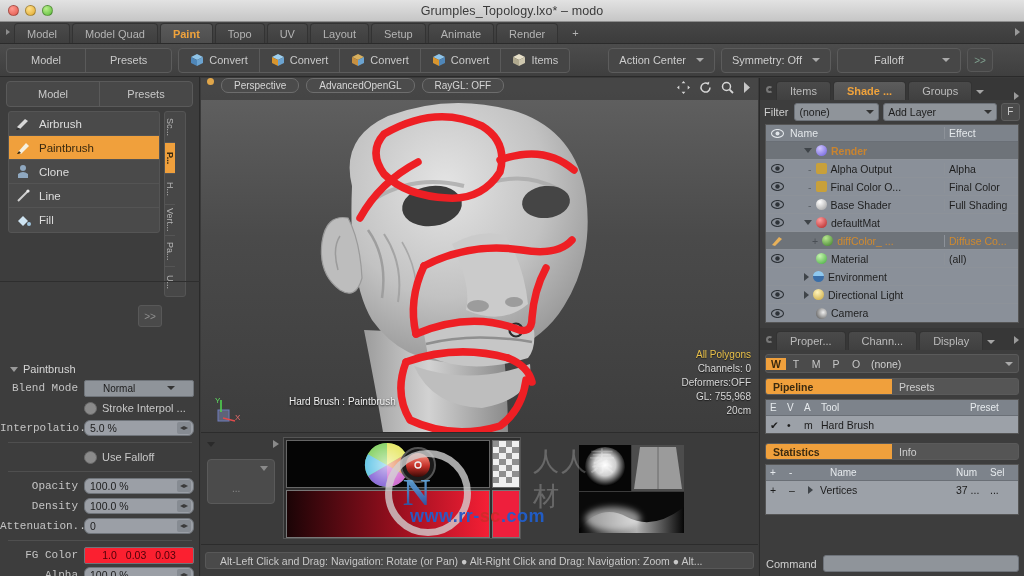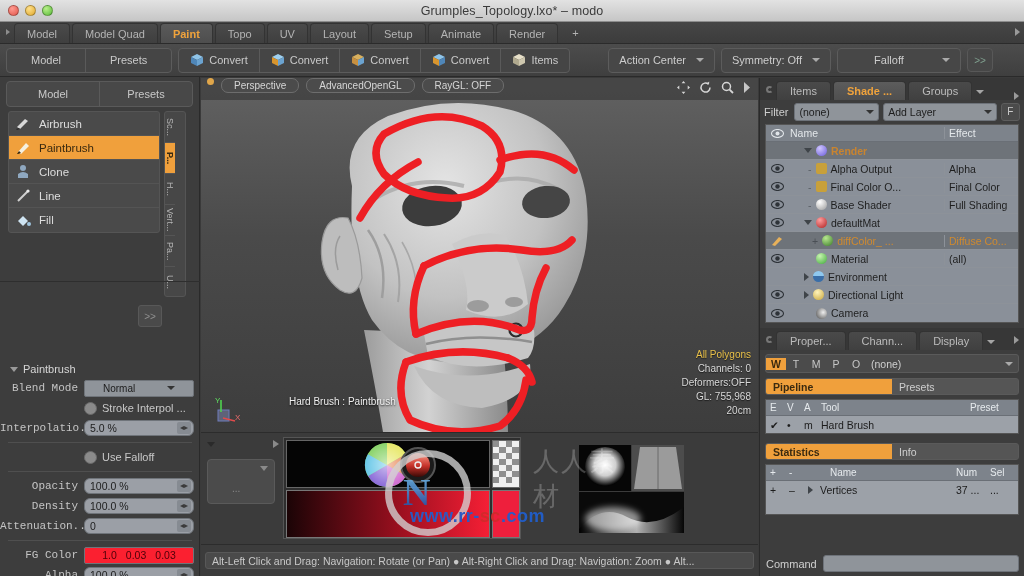--- a/index.html
+++ b/index.html
@@ -215,21 +215,21 @@
   .mt-c { padding-left:4px; overflow:hidden; white-space:nowrap; }
 
   .cmdrow { position:absolute; left:0; bottom:4px; width:265px; display:flex; align-items:center; gap:6px; padding:0 6px;}
   .cmdrow .lbl { font-size:11px; color:#cfcfcf; }
   .cmdinput { flex:1; height:17px; background:#8f949a; border:1px solid #6e737a; border-radius:3px;}
 
   
   .statusbar { position:absolute; left:201px; top:544px; width:557px; height:32px;
     background:#3c3c3c; border-top:1px solid #2c2c2c; display:flex; align-items:center; }
   .sb-text { width:100%; height:17px; margin:0 4px; background:#4a4a4a; border:1px solid #585858;
-    border-radius:3px; display:flex; align-items:center; padding-left:6px; font-size:10.5px; color:#c8c8c8;
+    border-radius:3px; display:flex; align-items:center; padding-left:14px; font-size:10.5px; color:#c8c8c8;
     white-space:nowrap; overflow:hidden;}
 
   
   .wm { position:absolute; left:385px; top:478px; width:255px; height:70px;
     pointer-events:none; opacity:.92; }
   .wm-ring { position:absolute; left:0; top:-28px; width:86px; height:86px; border-radius:50%;
     border:7px solid rgba(210,210,210,.85); }
   .wm-n { position:absolute; left:18px; top:-8px; font-size:38px; font-weight:bold;
     font-family:"Liberation Serif", serif;
     background:linear-gradient(#7fc7ef,#0f3f9c); -webkit-background-clip:text; color:transparent;}

